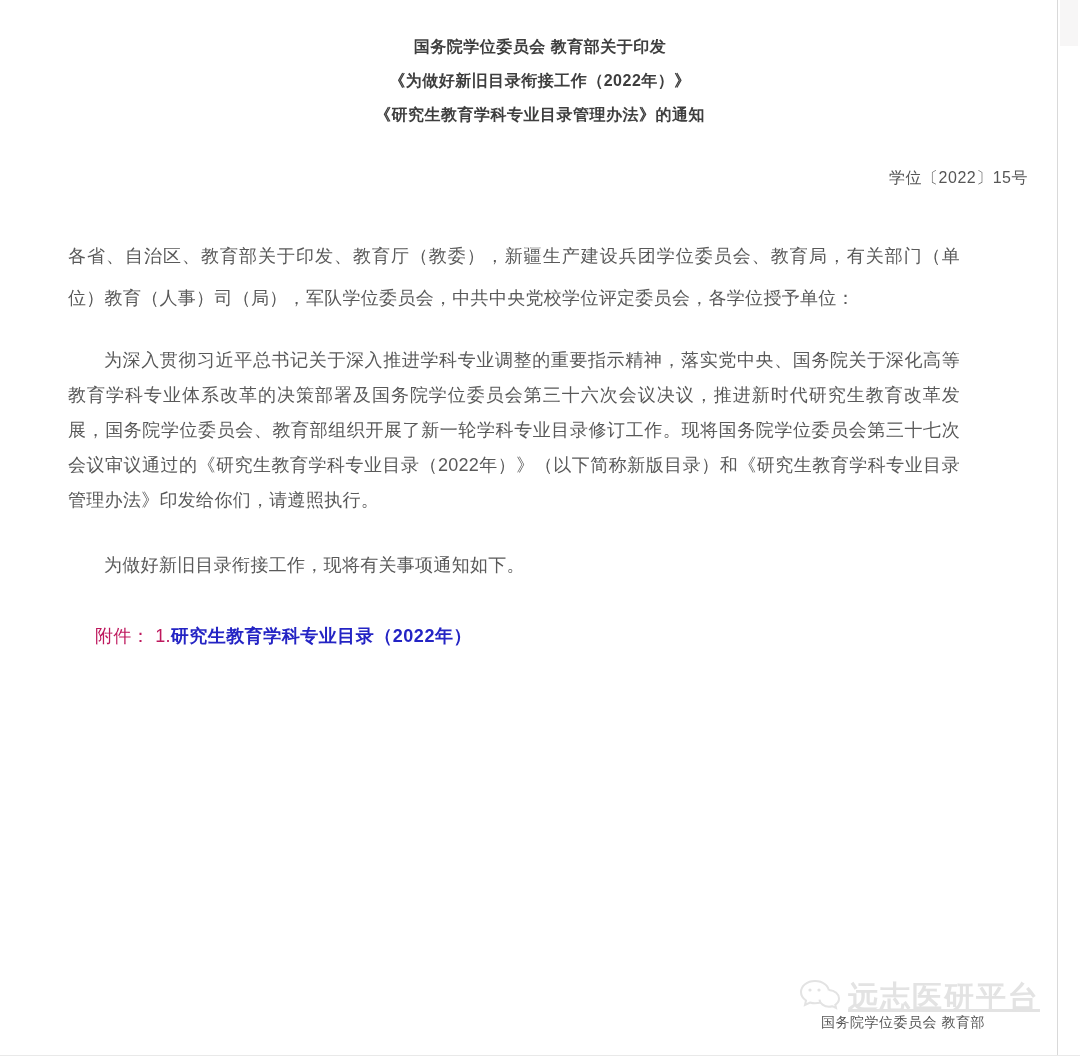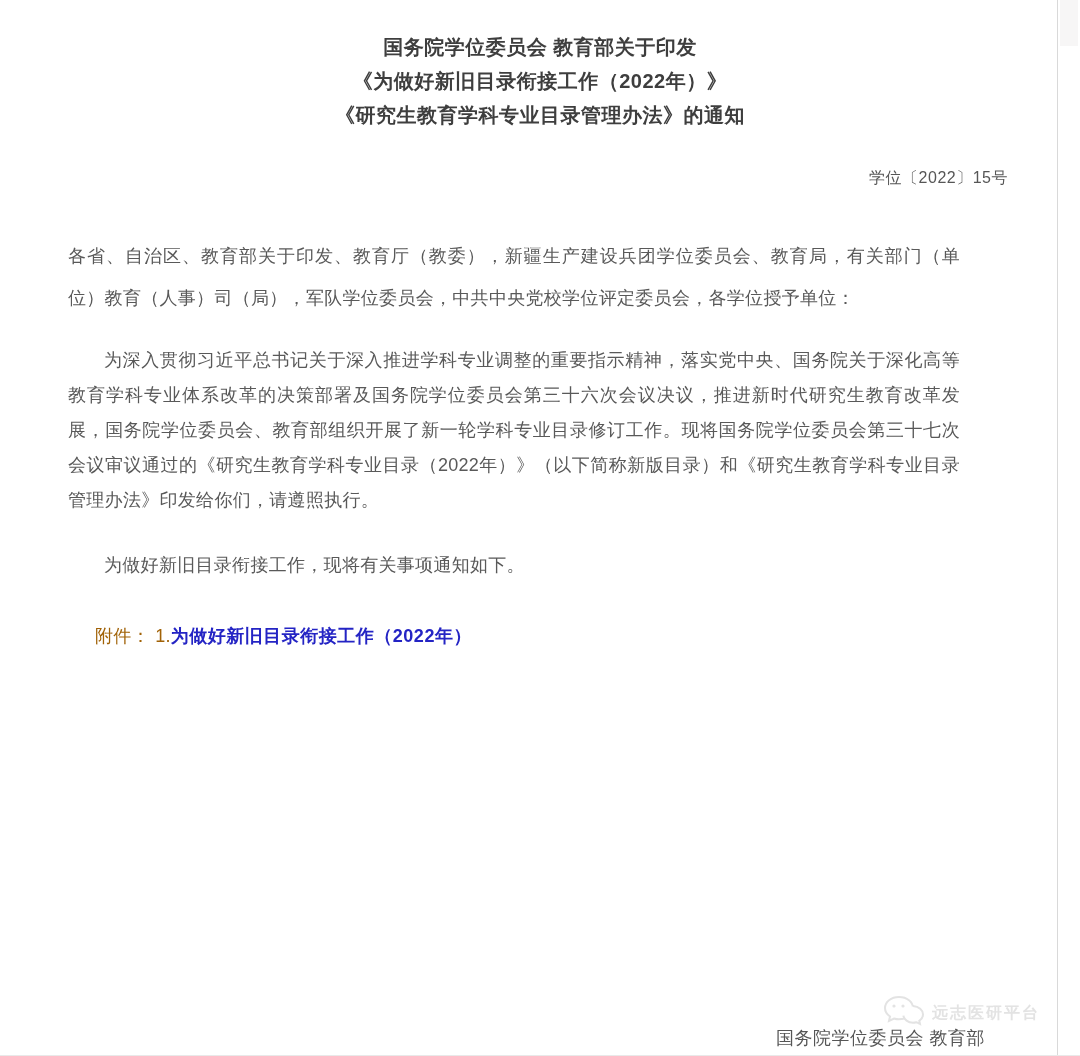--- a/index.html
+++ b/index.html
@@ -12,30 +12,30 @@
     position: relative;
     width: 1080px;
     height: 1056px;
     background: #ffffff;
     overflow: hidden;
     border-bottom: 1px solid #e9e9e9;
   }
   .title {
     padding-top: 30px;
     text-align: center;
-    font-size: 20px;
+    font-size: 16px;
     font-weight: bold;
     color: #3e3e3e;
     line-height: 34px;
     letter-spacing: 0.5px;
   }
   .doc-number {
     margin-top: 36px;
     text-align: right;
-    padding-right: 72px;
+    padding-right: 52px;
     font-size: 16px;
     color: #565656;
     letter-spacing: 0.5px;
   }
   .content {
     padding: 0 120px 0 68px;
     color: #595959;
     font-size: 18px;
     letter-spacing: 0.3px;
   }
@@ -48,21 +48,21 @@
     margin-top: 30px;
     line-height: 35px;
     text-indent: 2em;
     text-align: justify;
   }
   .para.first { margin-top: 24px; }
   .attachments { margin-top: 38px; }
   .att-line { line-height: 30px; font-size: 18px; }
   .att-line-1 { margin-left: 27px; }
   .att-line-2 { margin-left: 82px; margin-top: 37px; }
-  .att-label, .att-num { color: #a16207; }
+  .att-label, .att-num { color: #be185d; }
   .att-link {
     color: #2424c4;
     font-weight: bold;
     text-decoration: none;
     cursor: pointer;
     letter-spacing: 0.5px;
   }
   .footer {
     position: absolute;
     right: 0;
@@ -70,35 +70,36 @@
     width: 100%;
   }
   .watermark {
     display: flex;
     justify-content: flex-end;
     align-items: center;
     padding-right: 40px;
     height: 36px;
   }
   .watermark-text {
-    font-size: 16px;
+    font-size: 30px;
     color: #e3e3e3;
     letter-spacing: 2px;
     text-shadow: 0 1px 0 #ffffff;
     font-weight: bold;
+    text-decoration: underline;
   }
   .watermark-logo { margin-right: 6px; opacity: 0.9; }
   .signature {
     text-align: right;
     padding-right: 95px;
-    font-size: 18px;
+    font-size: 14px;
     color: #565656;
     line-height: 26px;
     margin-top: -6px;
-    padding-bottom: 4px;
+    padding-bottom: 20px;
     letter-spacing: 0.5px;
   }
   .scrollbar-track {
     position: absolute;
     top: 0;
     left: 1057px;
     width: 1px;
     height: 1056px;
     background: #d9d9d9;
   }
@@ -127,21 +128,21 @@
 
   <div class="content">
     <p class="recipients">各省、自治区、教育部关于印发、教育厅（教委），新疆生产建设兵团学位委员会、教育局，有关部门（单位）教育（人事）司（局），军队学位委员会，中共中央党校学位评定委员会，各学位授予单位：</p>
 
     <p class="para first">为深入贯彻习近平总书记关于深入推进学科专业调整的重要指示精神，落实党中央、国务院关于深化高等教育学科专业体系改革的决策部署及国务院学位委员会第三十六次会议决议，推进新时代研究生教育改革发展，国务院学位委员会、教育部组织开展了新一轮学科专业目录修订工作。现将国务院学位委员会第三十七次会议审议通过的《研究生教育学科专业目录（2022年）》（以下简称新版目录）和《研究生教育学科专业目录管理办法》印发给你们，请遵照执行。</p>
     <p class="para">为做好新旧目录衔接工作，现将有关事项通知如下。</p>
 
     <div class="attachments">
       <div class="att-line att-line-1">
         <span class="att-label">附件：</span>
-        <span class="att-num">1.</span><a class="att-link">为做好新旧目录衔接工作（2022年）</a>
+        <span class="att-num">1.</span><a class="att-link">研究生教育学科专业目录（2022年）</a>
       </div>
     </div>
   </div>
 
   <div class="footer">
     <div class="watermark">
       <span class="watermark-logo">
         <svg width="44" height="32" viewBox="0 0 44 32">
           <g fill="none" stroke="#e0e0e0" stroke-width="2">
             <path d="M17,2 C9,2 3,7 3,13 C3,16.5 5,19.5 8,21.5 L7,26 L12,23.5 C13.6,24 15.3,24.3 17,24.3 C25,24.3 31,19.3 31,13 C31,7 25,2 17,2 Z"></path>

